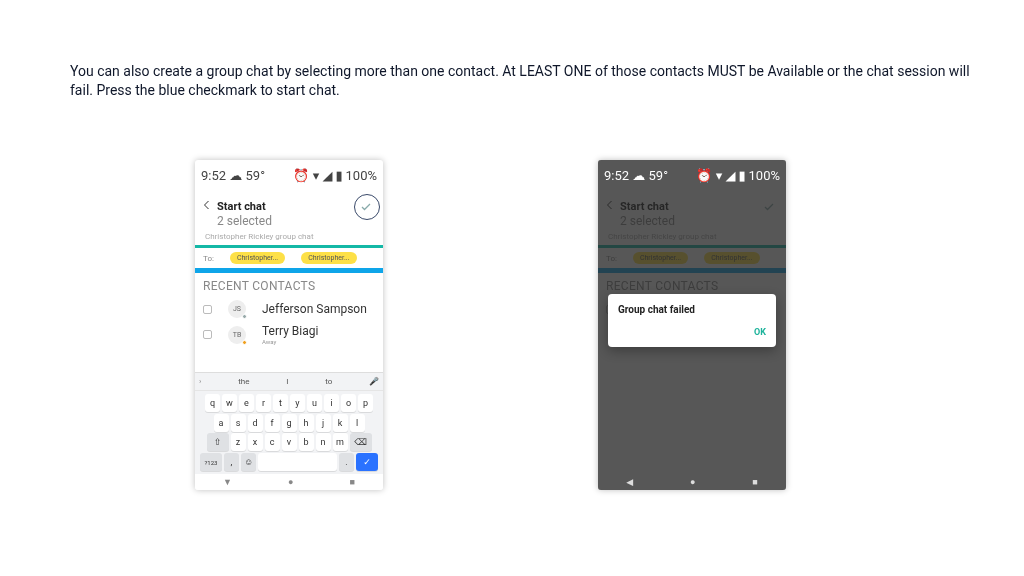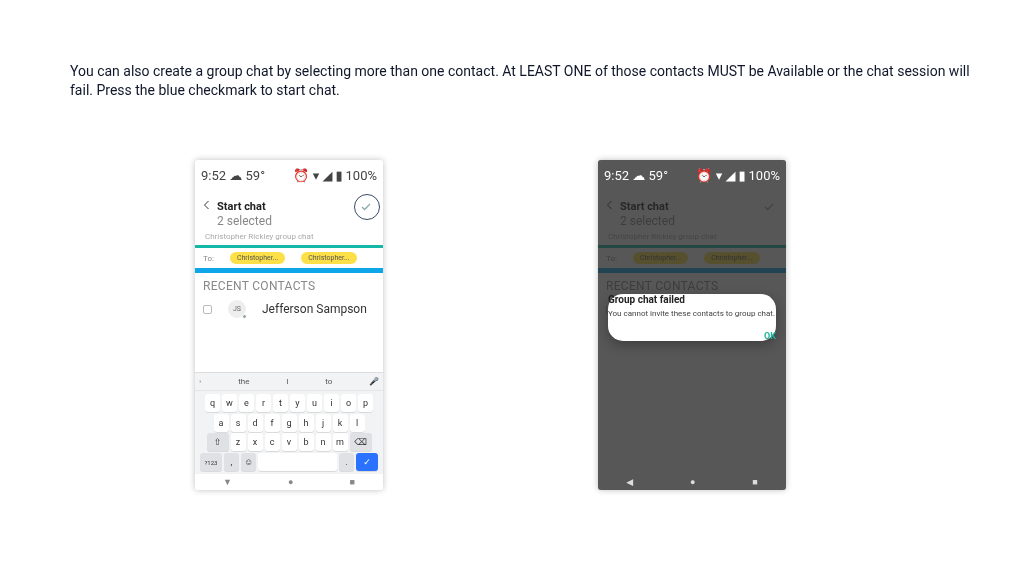--- a/index.html
+++ b/index.html
@@ -90,21 +90,21 @@
   .key { background:#fff; border-radius:3px; width:15px; height:18px; display:flex; align-items:center; justify-content:center; font-size:9px; color:#333; box-shadow:0 1px 0 rgba(0,0,0,0.1);}
   .key.fn { background:#dfe1e4;}
   .key.wide { width:22px;}
   .key.space { flex:1;}
   .key.enter { background:#2a72ff; color:#fff; width:22px;}
   .navbar { height:16px; display:flex; justify-content:space-around; align-items:center; color:#888; background:#fff;}
   .navbar.dark { background:transparent; position:absolute; bottom:0; left:0; right:0; color:#ddd;}
   
   .dialog {
     position:absolute; left:10px; right:10px; top:134px;
-    background:#fff; border-radius:15px; padding:0;
+    background:#fff; border-radius:4px; padding:10px;
     box-shadow:0 4px 12px rgba(0,0,0,0.3);
   }
   .dialog .dtitle { font-weight:700; font-size:10px; margin-bottom:4px;}
   .dialog .dmsg { font-size:8px; color:#444; line-height:1.3;}
   .dialog .dok { text-align:right; margin-top:12px; font-size:9px; font-weight:700; color:#1db39b;}
   .right .statusbar { color:#fff; position:relative; z-index:3;}
   .right .underlay .statusbar { color:#444;}
 </style>
 </head>
 <body>
@@ -145,20 +145,31 @@
   </div>
   <div class="section-label">RECENT CONTACTS</div>
   <div class="contact">
     <span class="cb"></span>
     <span class="avatar">
         <span>JS</span>
         <span class="dot" style="background:#9aa"></span>
       </span>
     <span>
         <div class="cname">Jefferson Sampson</div>
+      </span>
+  </div>
+  <div class="contact">
+    <span class="cb"></span>
+    <span class="avatar">
+        <span>TB</span>
+        <span class="dot" style="background:#f0a020"></span>
+      </span>
+    <span>
+        <div class="cname">Terry Biagi</div>
+        <div class="cstatus">Away</div>
       </span>
   </div>
 
   <div class="kb">
     <div class="sug">
       <span class="expand">›</span>
       <span>the</span>
       <span>I</span>
       <span>to</span>
       <span>🎤</span>
@@ -259,21 +270,20 @@
       <span>⏰</span>
       <span>▾</span>
       <span>◢</span>
       <span>▮</span>
       <span>100%</span>
     </span>
   </div>
 
   <div class="dialog">
     <div class="dtitle">Group chat failed</div>
-    <div class="dmsg">You cannot invite these contacts to group chat.</div>
     <div class="dok">OK</div>
   </div>
 
   <div class="navbar dark">
     <span>◀</span>
     <span>●</span>
     <span>■</span>
   </div>
 </div>
 

